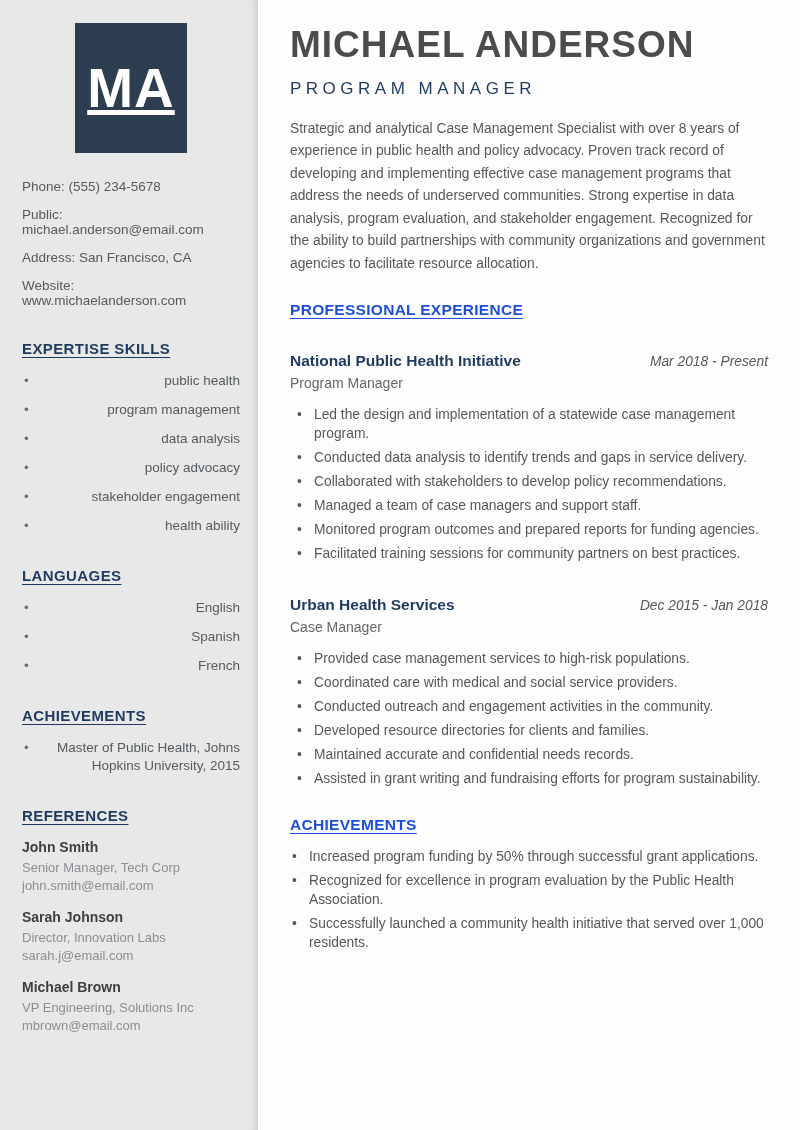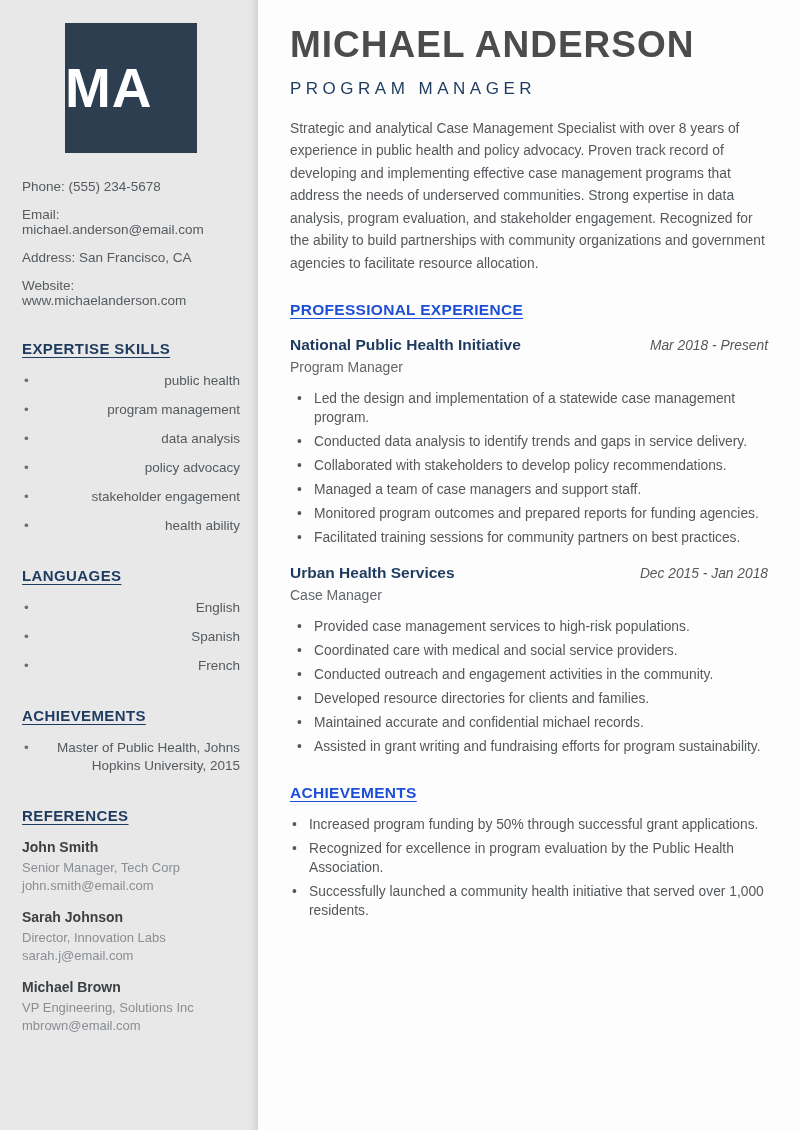--- a/index.html
+++ b/index.html
@@ -18,26 +18,26 @@
 
   
   .sidebar {
     position: absolute; left: 0; top: 0; bottom: 0;
     width: 258px;
     background: #e8e8e8;
     padding: 23px 18px 0 22px;
     box-shadow: inset -9px 0 10px -8px rgba(0,0,0,0.16);
   }
   .avatar {
-    width: 132px; height: 130px;
+    width: 112px; height: 130px;
     margin: 0 auto;
     background: #2c3e50;
     color: #ffffff;
-    display: flex; align-items: center; justify-content: flex-start;
-    font-size: 55px; font-weight: 700; letter-spacing: 1px;
+    display: flex; align-items: center; justify-content: center;
+    font-size: 55px; font-weight: 700; letter-spacing: 1px; text-decoration: underline;
   }
   .contact { margin-top: 26px; }
   .contact-line {
     font-size: 13.5px; color: #555a5e;
     margin-bottom: 13px;
   }
   .side-heading {
     font-size: 15px; font-weight: 700;
     color: #1e3a5f;
     text-decoration: underline;
@@ -90,21 +90,21 @@
     color: #55585b;
   }
   .section-heading {
     font-size: 15.5px; font-weight: 700;
     color: #1d4ed8;
     text-decoration: underline;
     text-underline-offset: 3px;
     letter-spacing: 0.3px;
     margin-top: 26px;
   }
-  .job { margin-top: 17px; }
+  .job { margin-top: 33px; }
   .job-header {
     display: flex; justify-content: space-between; align-items: baseline;
   }
   .company { font-size: 15.5px; font-weight: 700; color: #1e3a5f; }
   .dates { font-size: 13.8px; font-style: italic; color: #55585b; }
   .role { font-size: 14px; color: #63666a; margin-top: 5px; }
   ul.bullets { list-style: none; margin: 14px 0 0 7px; padding: 0; }
   ul.bullets li {
     position: relative;
     font-size: 13.8px; color: #55585b;
@@ -125,21 +125,21 @@
 
 <div class="page">
 
   <aside class="sidebar">
     <div class="avatar">
       <span>MA</span>
     </div>
 
     <div class="contact">
       <div class="contact-line">Phone: (555) 234-5678</div>
-      <div class="contact-line">Email: michael.anderson@email.com</div>
+      <div class="contact-line">Public: michael.anderson@email.com</div>
       <div class="contact-line">Address: San Francisco, CA</div>
       <div class="contact-line">Website: www.michaelanderson.com</div>
     </div>
 
     <div class="side-heading">EXPERTISE SKILLS</div>
     <ul class="side-list">
       <li>public health</li>
       <li>program management</li>
       <li>data analysis</li>
       <li>policy advocacy</li>
@@ -206,21 +206,21 @@
       <div class="job-header">
         <span class="company">Urban Health Services</span>
         <span class="dates">Dec 2015 - Jan 2018</span>
       </div>
       <div class="role">Case Manager</div>
       <ul class="bullets">
         <li>Provided case management services to high-risk populations.</li>
         <li>Coordinated care with medical and social service providers.</li>
         <li>Conducted outreach and engagement activities in the community.</li>
         <li>Developed resource directories for clients and families.</li>
-        <li>Maintained accurate and confidential michael records.</li>
+        <li>Maintained accurate and confidential needs records.</li>
         <li>Assisted in grant writing and fundraising efforts for program sustainability.</li>
       </ul>
     </section>
 
     <section class="achievements-block">
       <div class="section-heading">ACHIEVEMENTS</div>
       <ul class="bullets">
         <li>Increased program funding by 50% through successful grant applications.</li>
         <li>Recognized for excellence in program evaluation by the Public Health Association.</li>
         <li>Successfully launched a community health initiative that served over 1,000 residents.</li>

